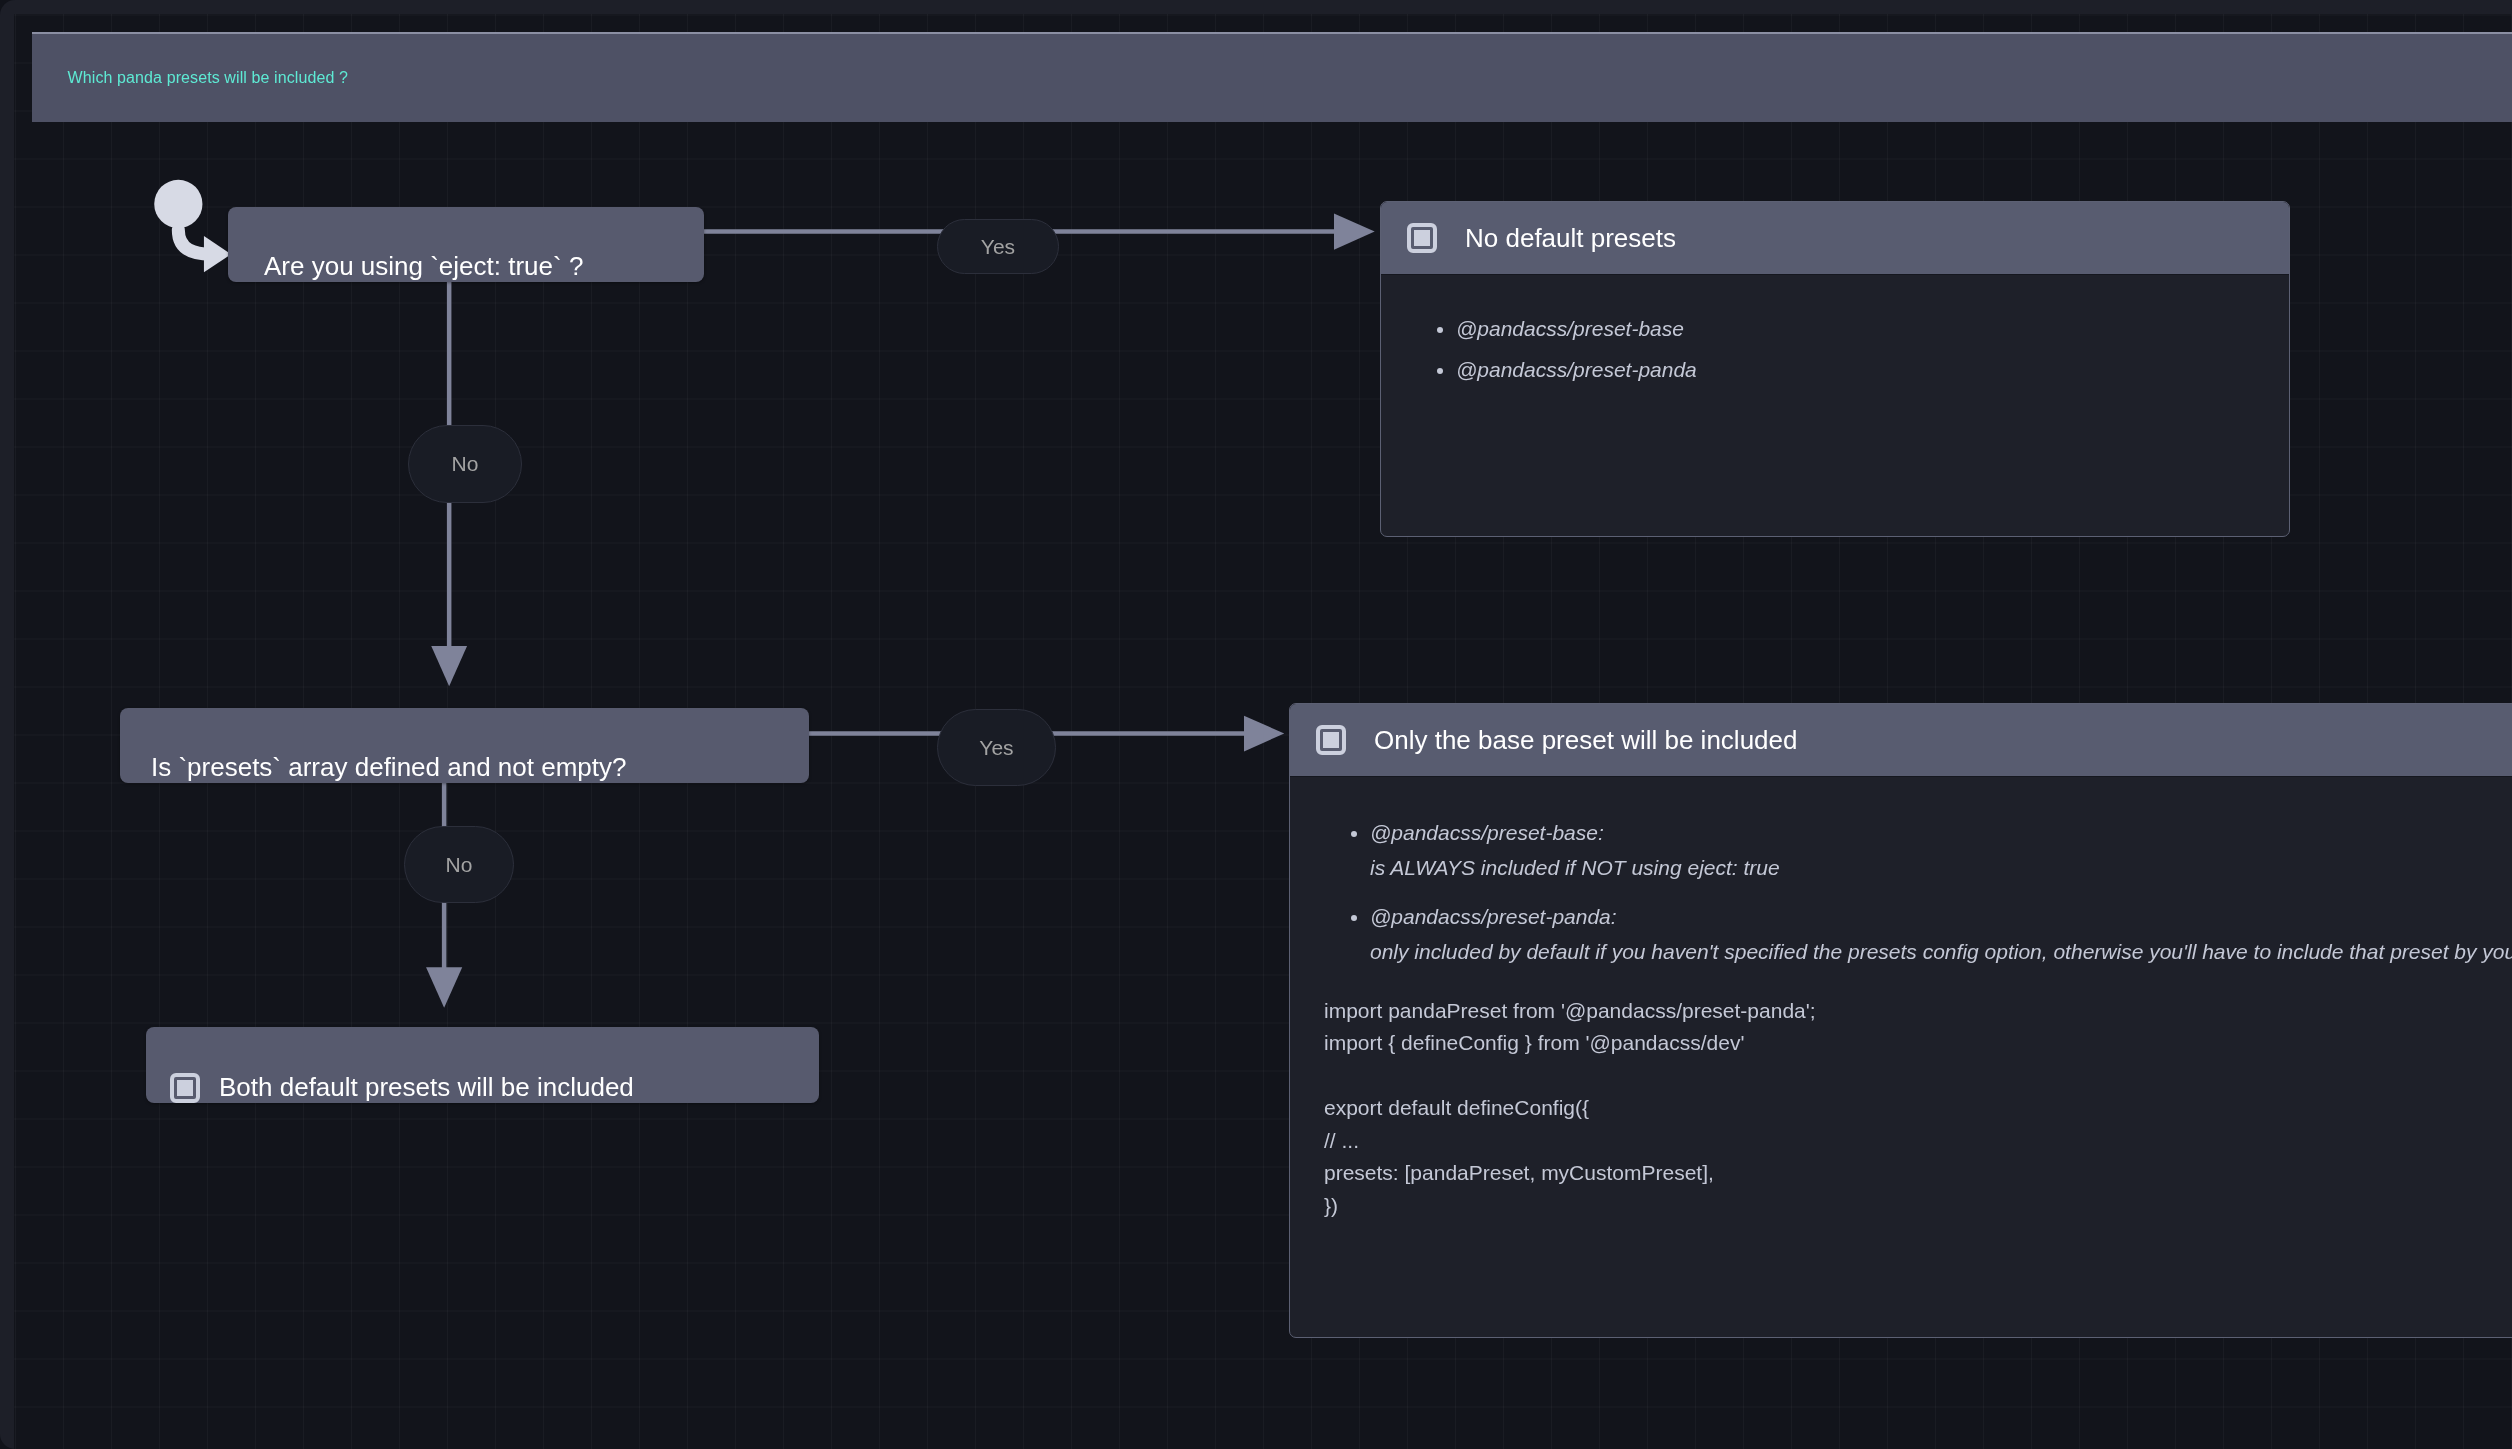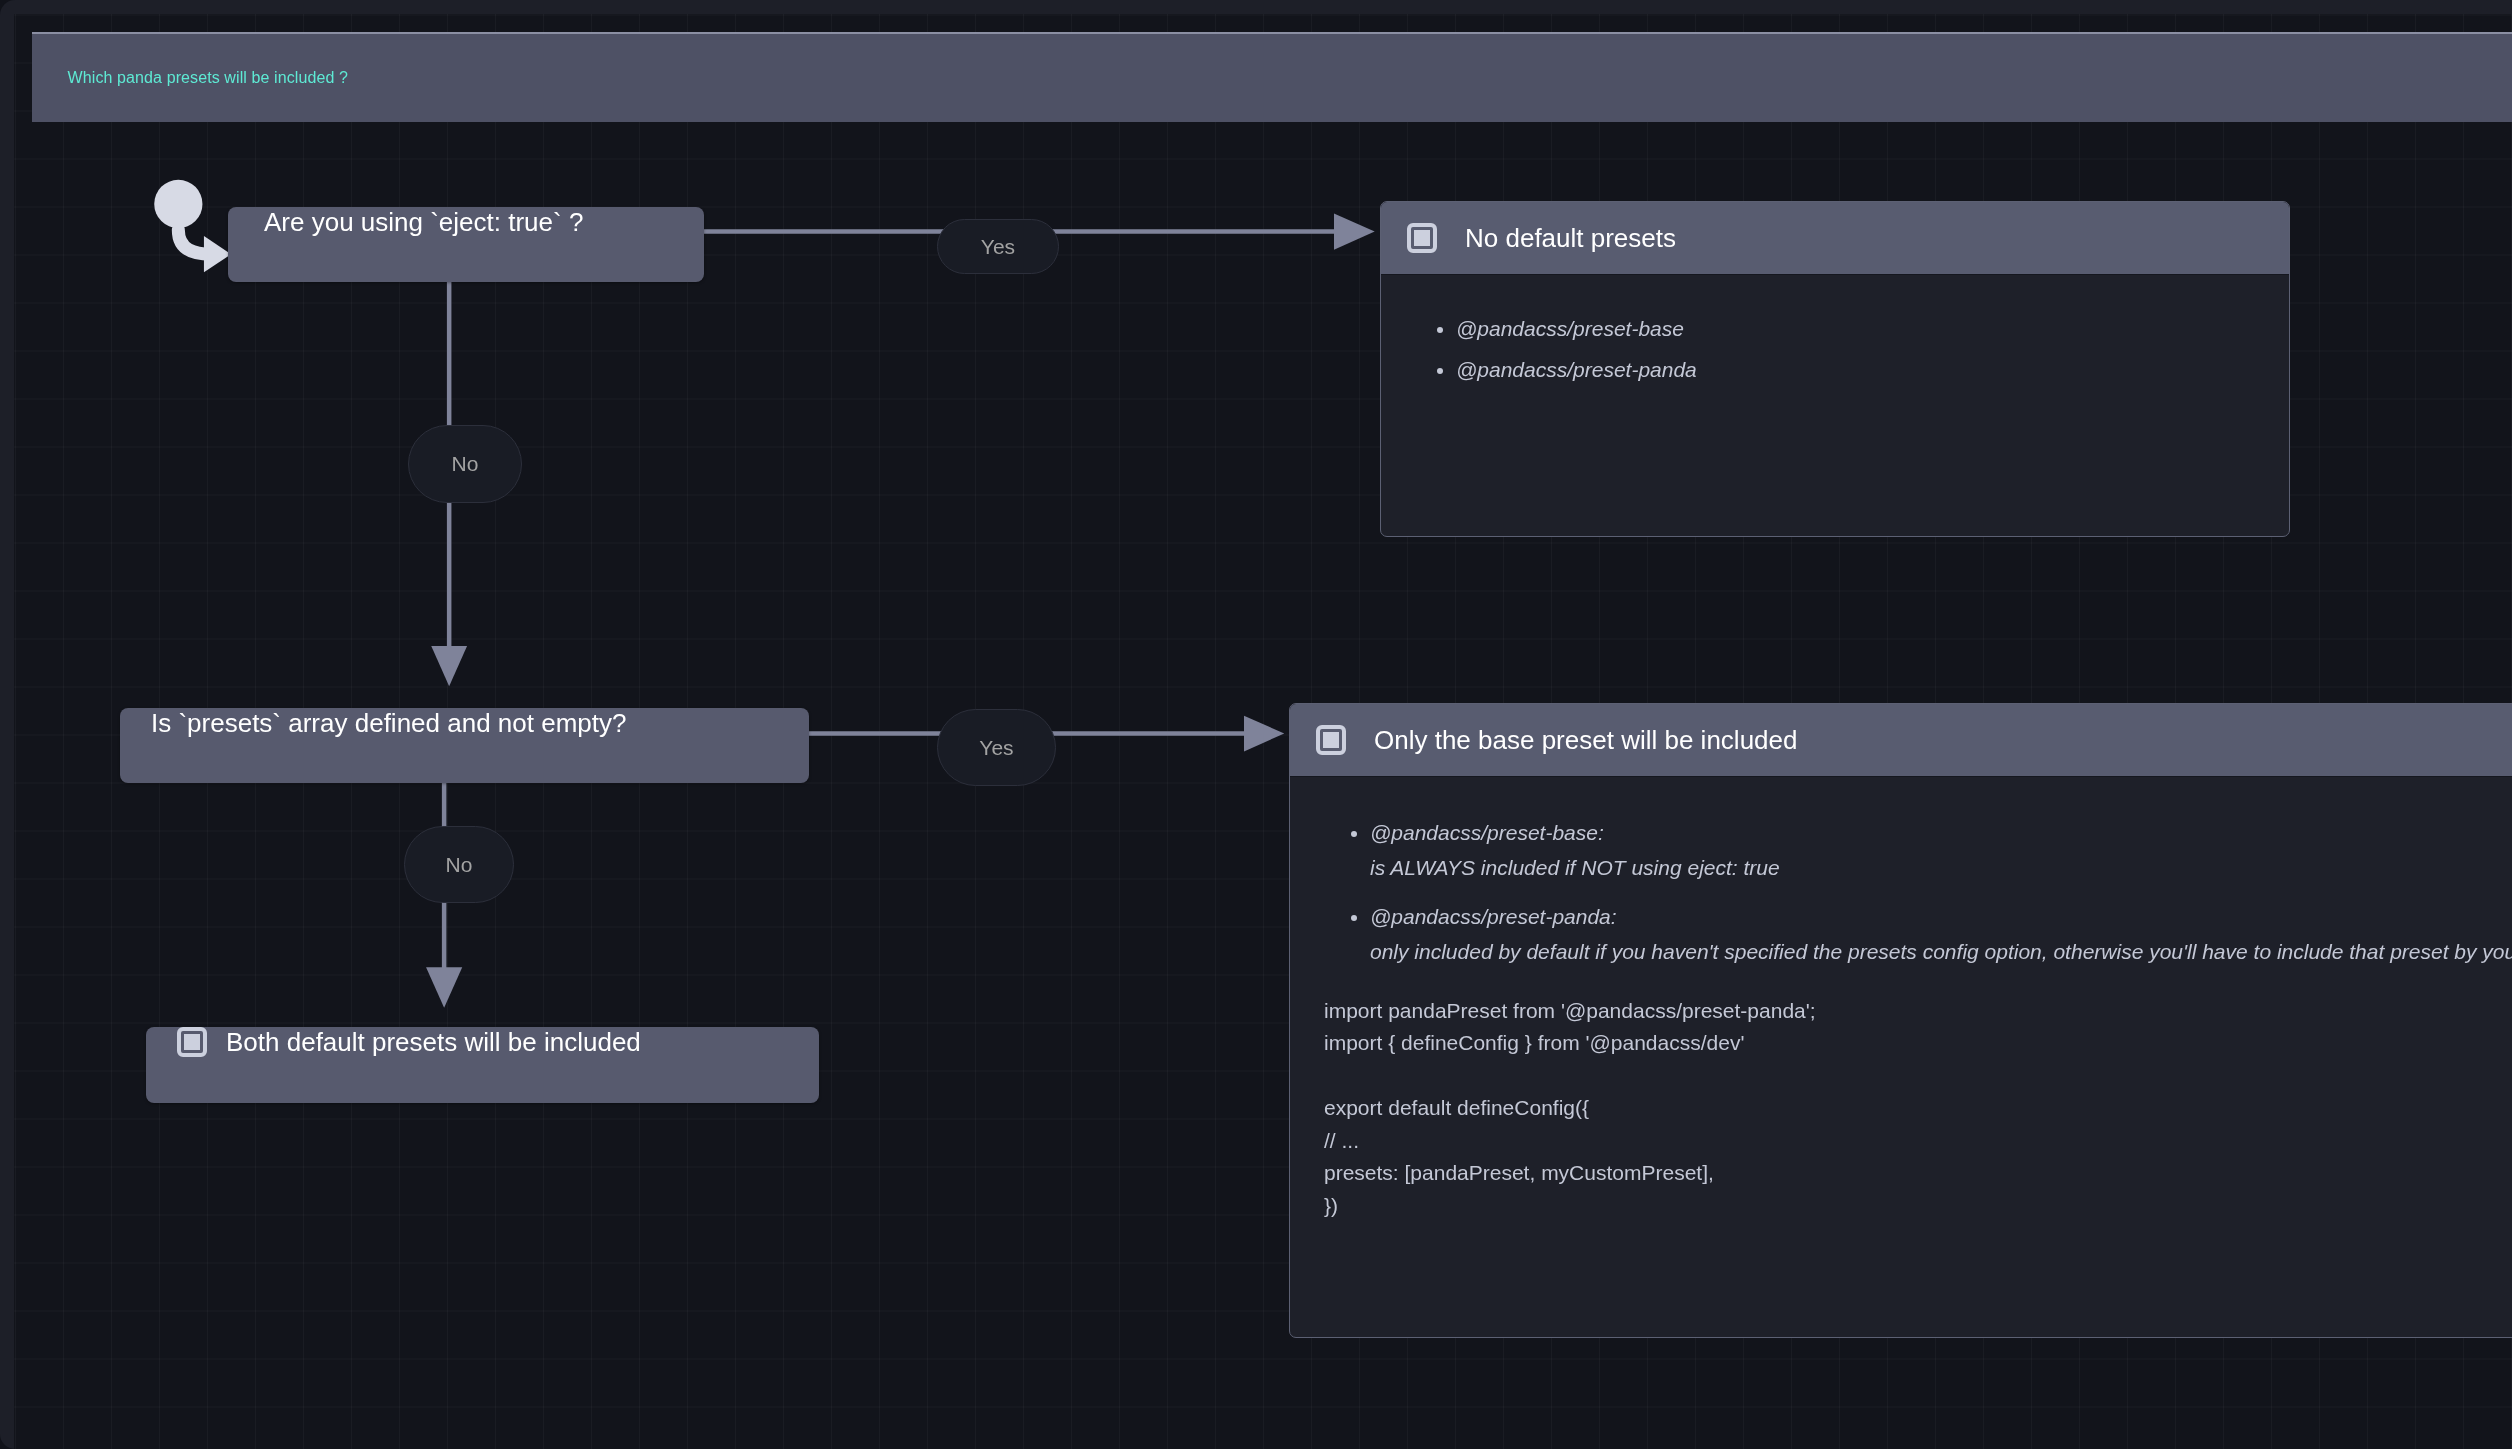--- a/index.html
+++ b/index.html
@@ -55,21 +55,21 @@
     letter-spacing: 0.1px;
   }
 
   
   .node {
     position: absolute;
     background: #575a6e;
     border-radius: 8px;
     box-sizing: border-box;
     display: flex;
-    align-items: flex-start;
+    align-items: flex-end;
     box-shadow: 0 1px 3px rgba(0,0,0,0.35);
   }
   .node .node-label {
     color: #ffffff;
     font-size: 26px;
     white-space: nowrap;
   }
   #node-decision-eject {
     left: 214px;
     top: 193px;
@@ -82,21 +82,21 @@
     top: 694px;
     width: 689px;
     height: 75px;
     padding-left: 31px;
   }
   #node-both-presets {
     left: 132px;
     top: 1013px;
     width: 673px;
     height: 76px;
-    padding-left: 31px;
+    padding-left: 24px;
     gap: 19px;
   }
 
   
   .note-icon {
     width: 30px;
     height: 30px;
     border: 4.5px solid #ccd0de;
     border-radius: 6px;
     box-sizing: border-box;

